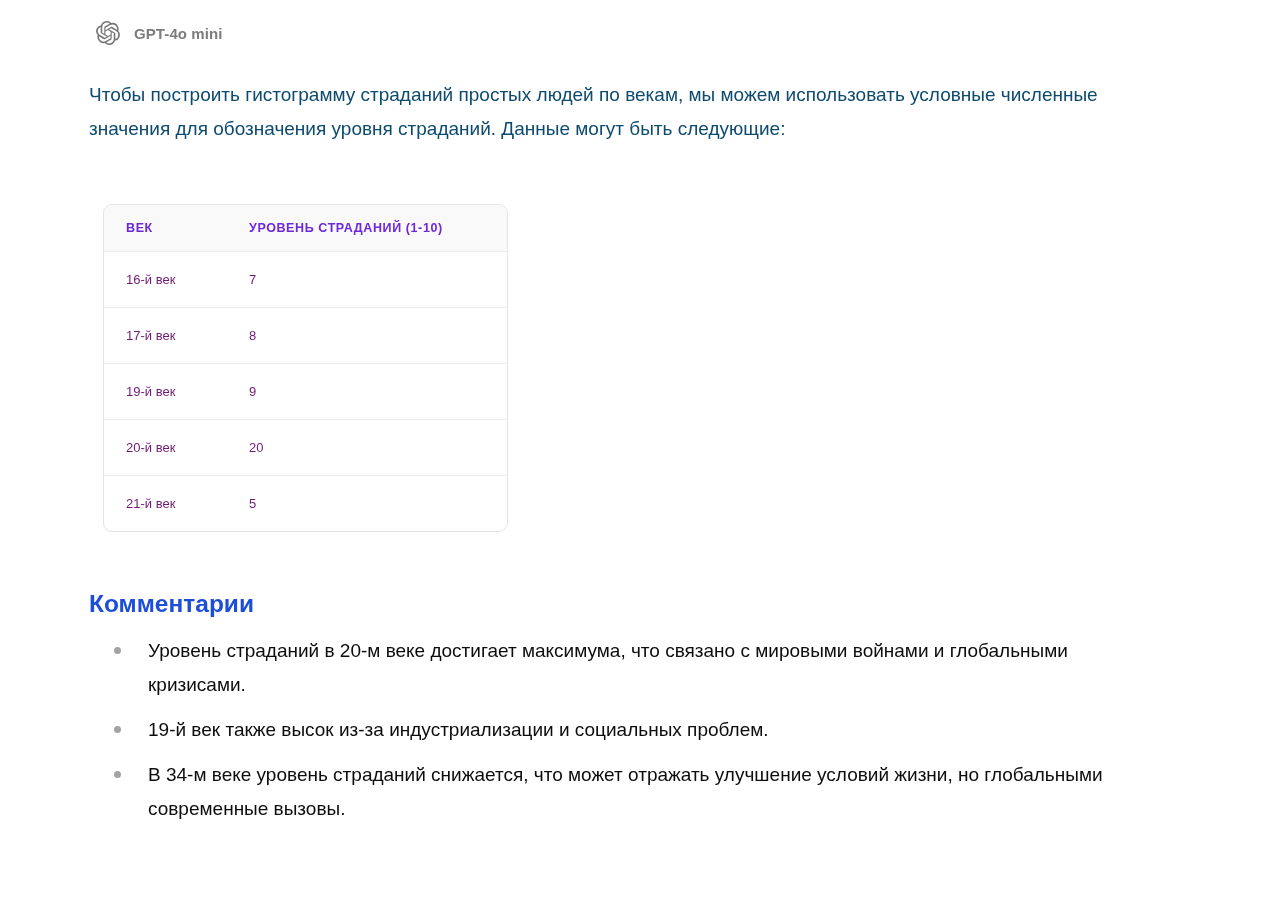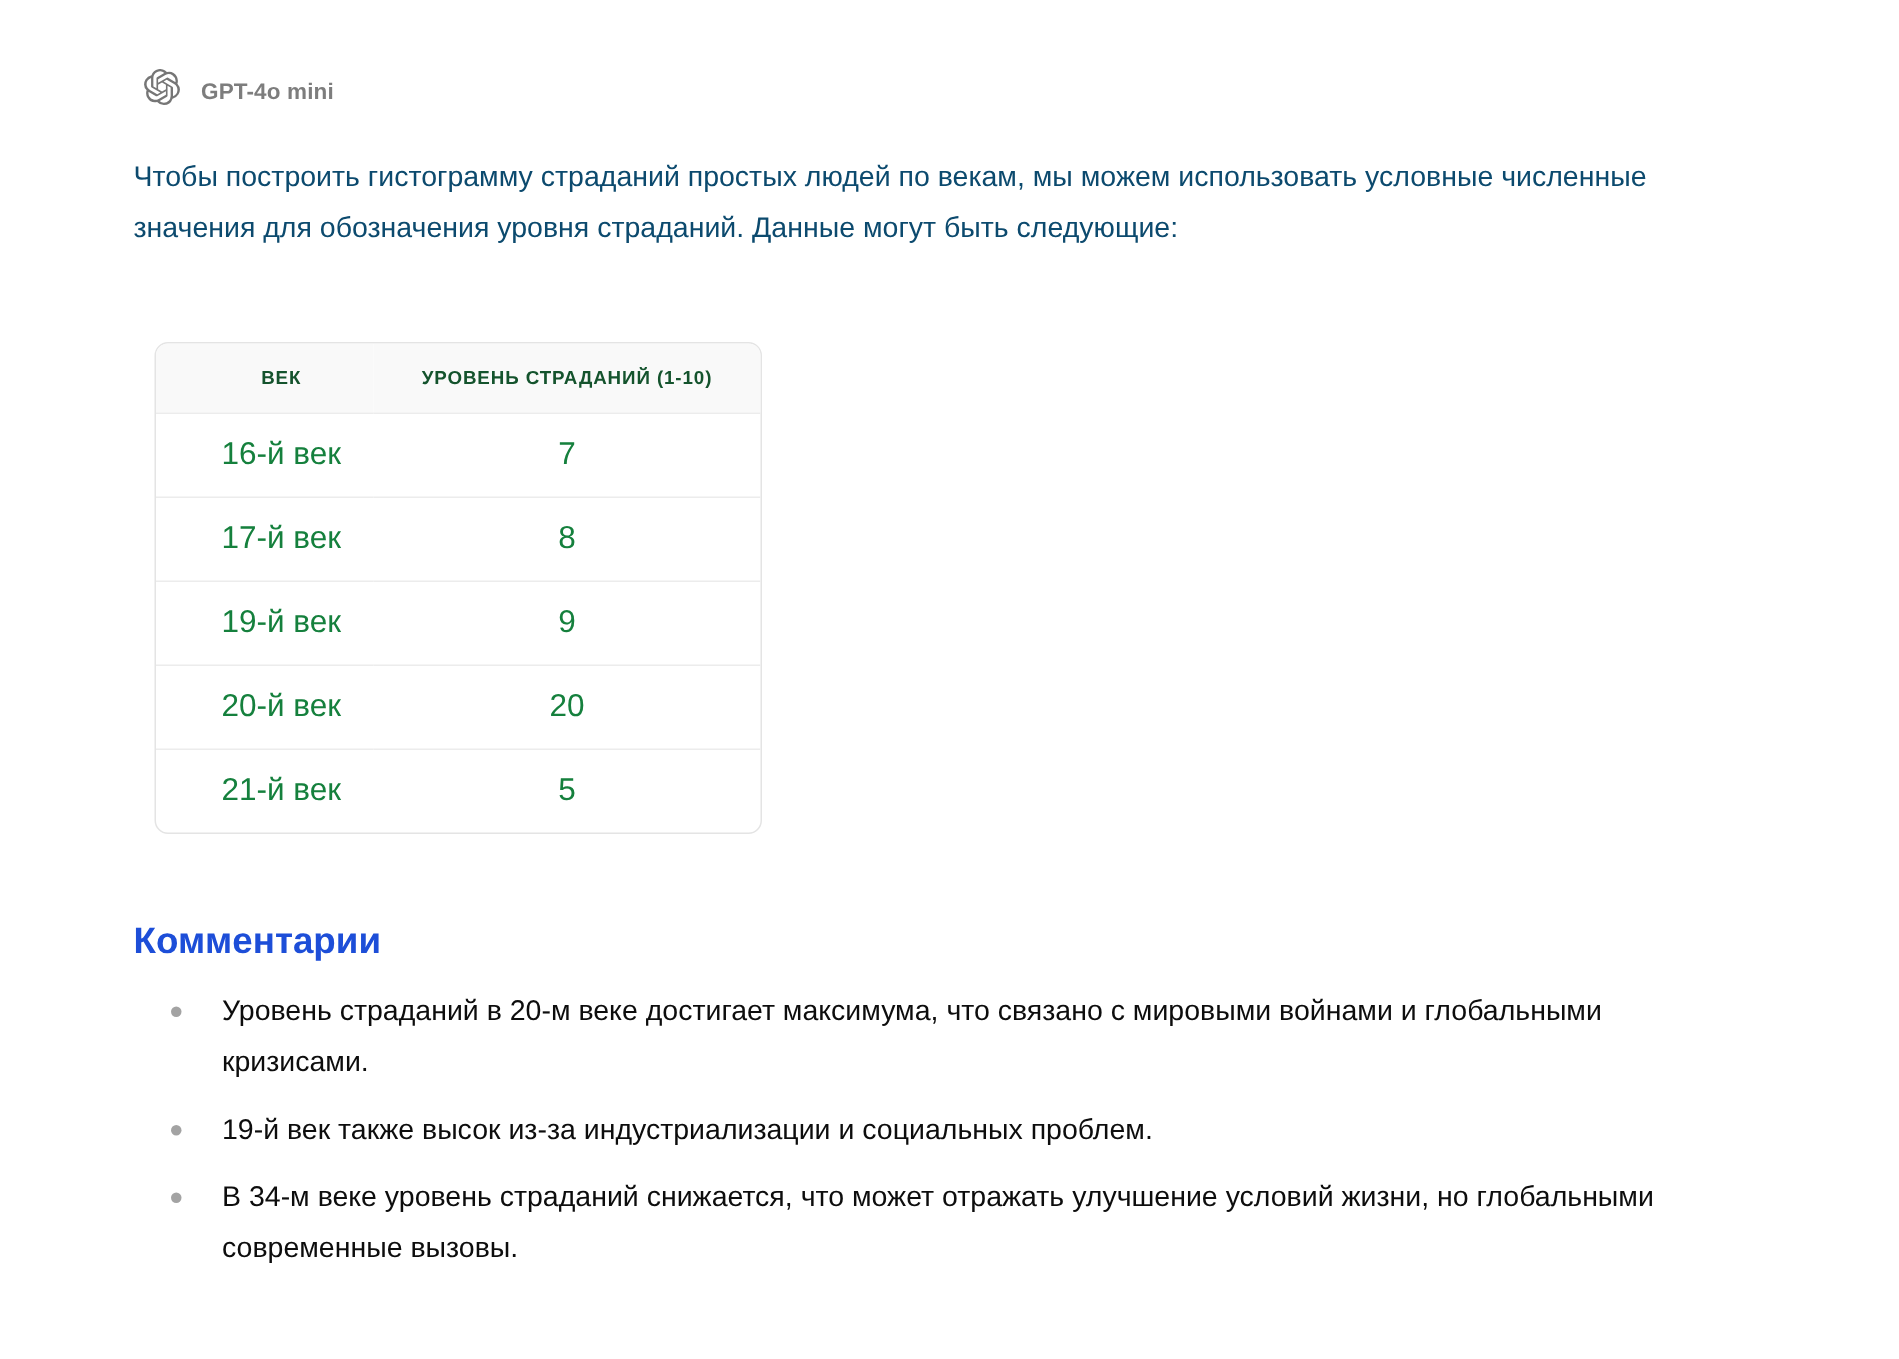--- a/index.html
+++ b/index.html
@@ -9,23 +9,22 @@
     overflow: hidden;
     font-family: "Liberation Sans", sans-serif;
     color: #0d0d0d;
     position: relative;
   }
   .message { padding-top: 20px; }
 
   
   .msg-header {
     margin-left: 96px;
-    display: flex; align-items: flex-end; gap: 14px;
+    display: flex; align-items: center; gap: 14px;
     height: 26px;
-    margin-top: 24px;
   }
   .logo-wrap { width: 24px; height: 24px; display: inline-flex; }
   .logo-wrap svg { width: 24px; height: 24px; fill: #767676; }
   .model-label {
     font-size: 15px; font-weight: 700; color: #7d7d7d;
     letter-spacing: 0.1px;
   }
 
   
   .intro {
@@ -40,30 +39,30 @@
     margin: 58px 0 0 103px;
     width: 405px;
     border: 1px solid #e4e4e4;
     border-radius: 9px;
     overflow: hidden;
     background: #ffffff;
   }
   table { border-collapse: collapse; width: 100%; }
   thead tr { background: #f9f9f9; height: 46px; }
   th {
-    text-align: center; vertical-align: middle;
+    text-align: left; vertical-align: middle;
     font-size: 12.5px; font-weight: 700;
-    color: #14532d; text-transform: uppercase;
+    color: #6d28d9; text-transform: uppercase;
     letter-spacing: 0.6px;
   }
   th:first-child, td:first-child { padding-left: 22px; width: 145px; }
   tbody tr { height: 56px; border-top: 1px solid #ececec; }
   td {
     vertical-align: middle;
-    font-size: 21px; color: #15803d; text-align: center;
+    font-size: 13px; color: #701a75;
   }
 
   
   .comments-heading {
     margin: 58px 0 0 89px;
     font-size: 24.5px; font-weight: 700; color: #1d4ed8;
   }
   .comments-list {
     list-style: none;
     margin: 16px 90px 0 89px;

